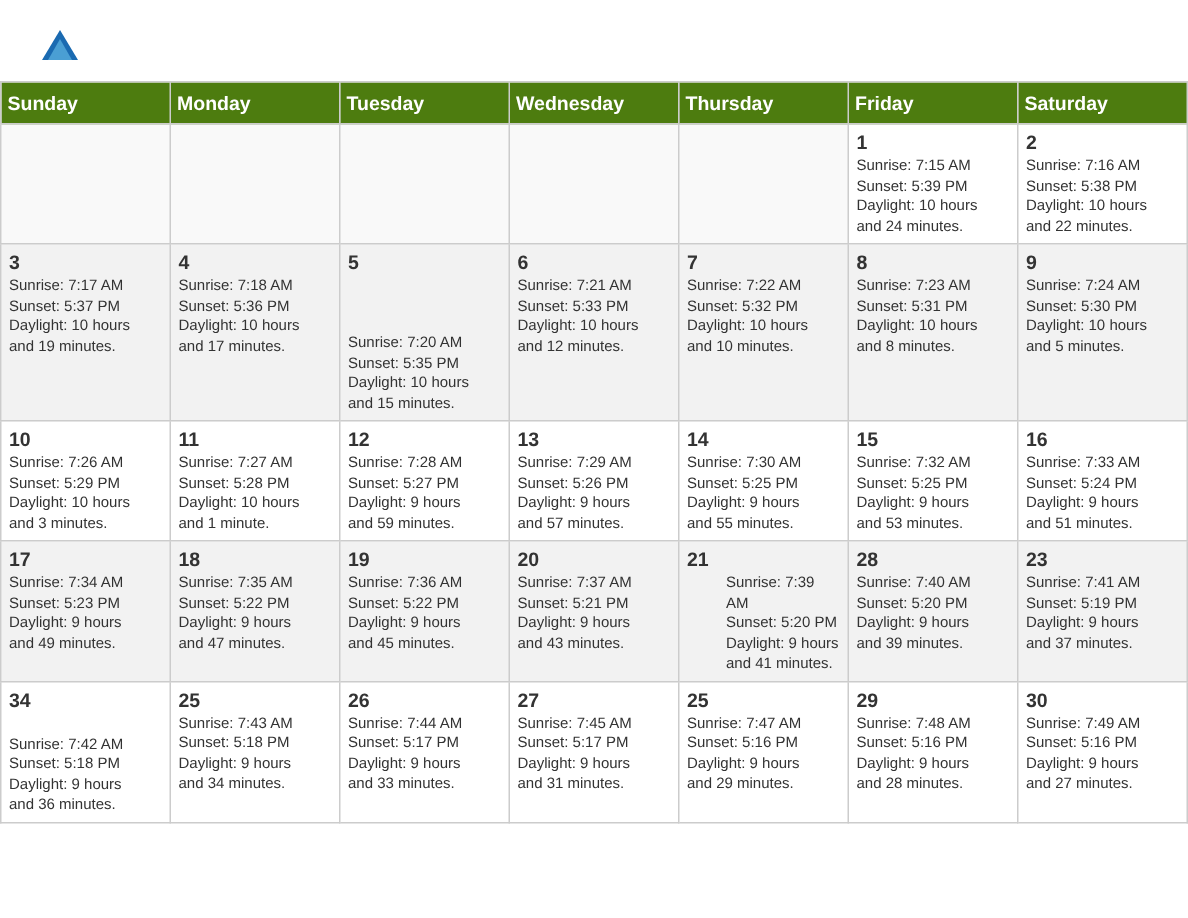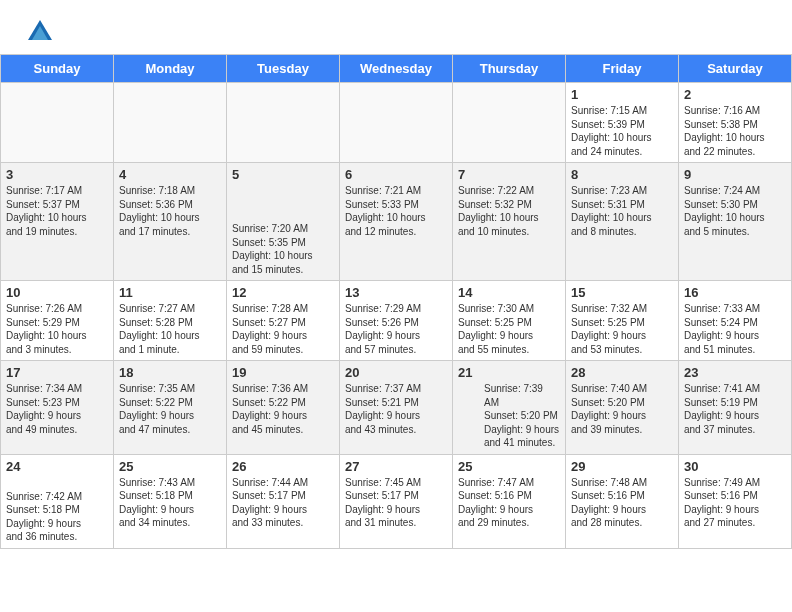--- a/index.html
+++ b/index.html
@@ -55,26 +55,26 @@
       margin-top: 2px;
     }
     .calendar {
       width: 100%;
       border-collapse: collapse;
       margin: 0;
       padding: 0 8px;
       table-layout: fixed;
     }
     .calendar th {
-      background-color: #3b82f6;
+      background-color: #4d7c0f;
       color: #fff;
       font-size: 13px;
       font-weight: bold;
       padding: 6px 4px;
-      text-align: center;
+      text-align: left;
       border: 1px solid #ccc;
     }
     .calendar td {
       border: 1px solid #ccc;
       vertical-align: top;
       padding: 4px 5px;
       font-size: 10.5px;
       color: #333;
       height: 80px;
       width: 113px;
@@ -302,21 +302,21 @@
         <td>
           <span class="day-num">23</span>
           <div class="cell-info" style="white-space: pre-line;">Sunrise: 7:41 AM
 Sunset: 5:19 PM
 Daylight: 9 hours
 and 37 minutes.</div>
         </td>
       </tr>
       <tr class="row-white">
         <td>
-          <span class="day-num">24</span>
+          <span class="day-num">34</span>
           <div class="cell-info" style="white-space: pre-line; margin-top: 16px;">Sunrise: 7:42 AM
 Sunset: 5:18 PM
 Daylight: 9 hours
 and 36 minutes.</div>
         </td>
         <td>
           <span class="day-num">25</span>
           <div class="cell-info" style="white-space: pre-line;">Sunrise: 7:43 AM
 Sunset: 5:18 PM
 Daylight: 9 hours

